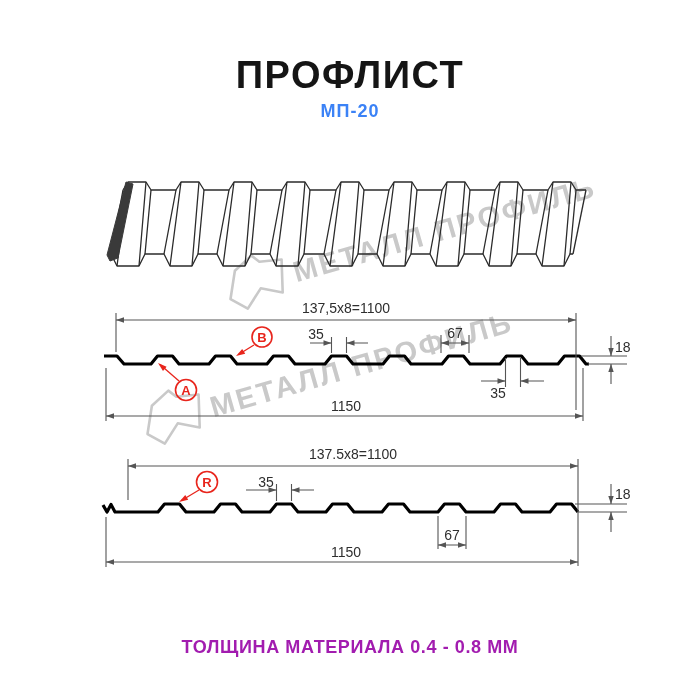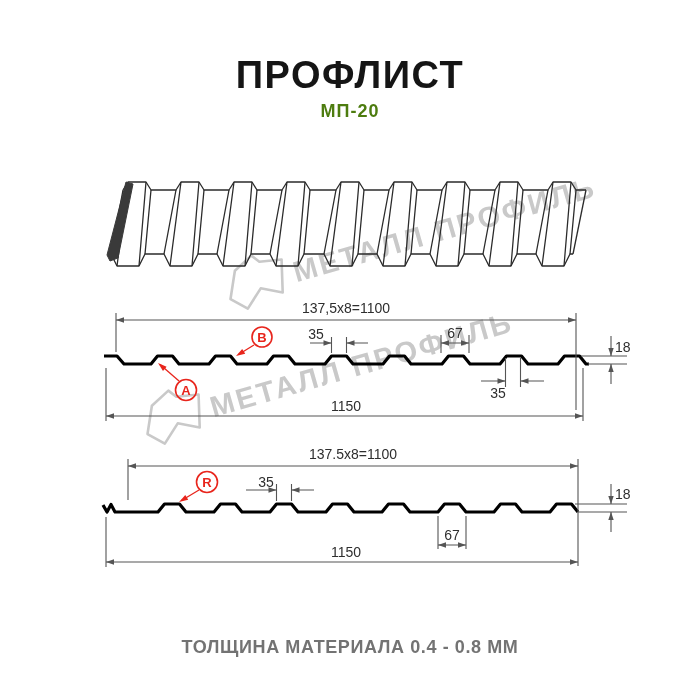--- a/index.html
+++ b/index.html
@@ -6,25 +6,25 @@
   body{
     width:700px;height:700px;position:relative;background:#ffffff;overflow:hidden;
     font-family:"Liberation Sans", sans-serif;
   }
   .title{
     position:absolute;left:0;top:54px;width:700px;text-align:center;
     font-size:38px;font-weight:700;letter-spacing:1.5px;color:#151515;
   }
   .subtitle{
     position:absolute;left:0;top:101px;width:700px;text-align:center;
-    font-size:18px;font-weight:600;letter-spacing:1px;color:#4d7c0f;
+    font-size:18px;font-weight:600;letter-spacing:1px;color:#3b82f6;
   }
   .footer{
     position:absolute;left:0;top:637px;width:700px;text-align:center;
-    font-size:18px;font-weight:600;letter-spacing:.6px;color:#737373;
+    font-size:18px;font-weight:600;letter-spacing:.6px;color:#a21caf;
   }
   svg{position:absolute;left:0;top:0;}
   .wm-text{
     font-size:29px;font-weight:700;letter-spacing:2.5px;fill:#c9c9c9;
     font-family:"Liberation Sans", sans-serif;
   }
   .dim-text{
     font-size:14px;fill:#2e2e2e;font-family:"Liberation Sans", sans-serif;
   }
   .red-label{

